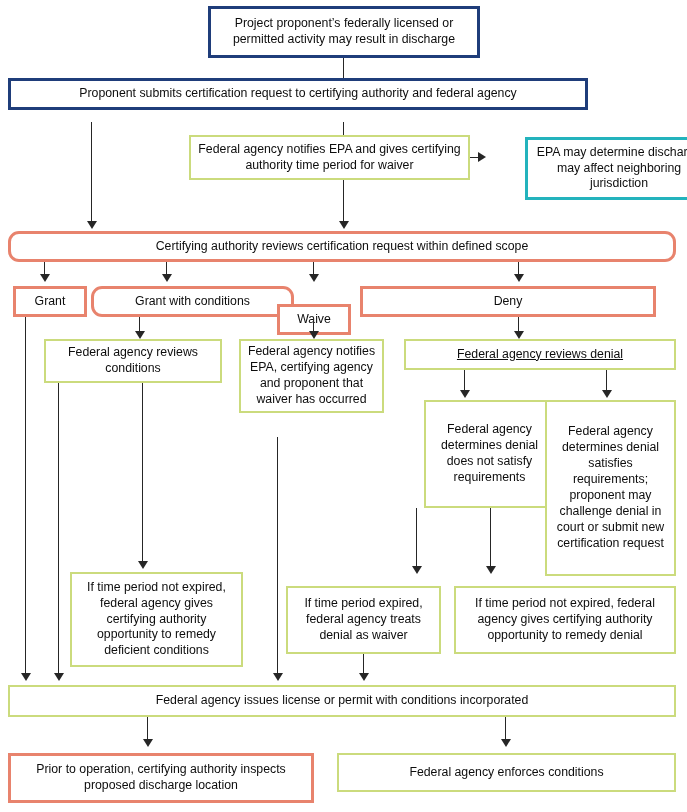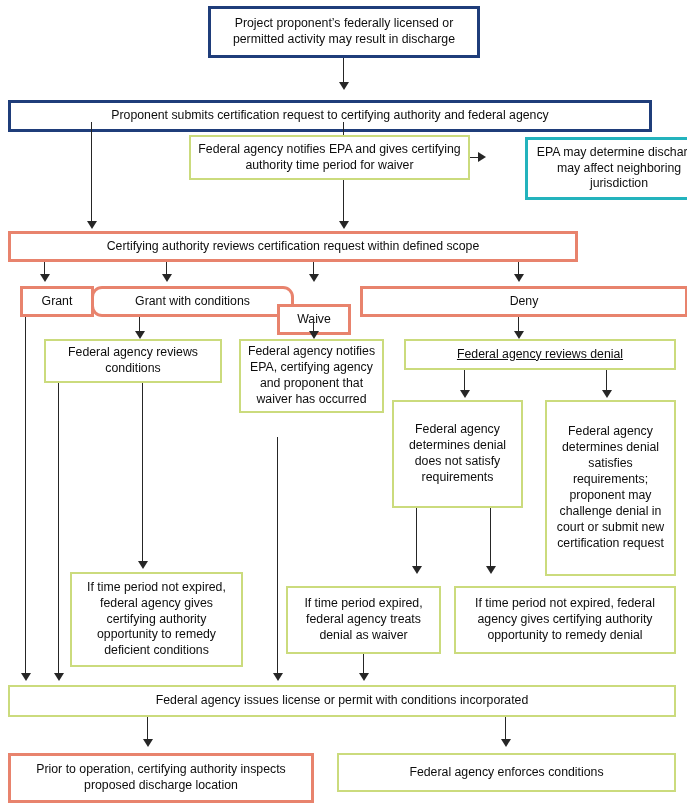--- a/index.html
+++ b/index.html
@@ -72,21 +72,21 @@
 
 <div id="flowchart">
 
   <div class="box navy" style="left:208px; top:6px; width:272px; height:52px;">
     <span>Project proponent’s federally licensed or permitted activity may result in discharge</span>
   </div>
 
   <div class="vline" style="left:343px; top:58px; height:26px;"></div>
   <div class="arrowhead" style="left:339px; top:82px;"></div>
 
-  <div class="box navy" style="left:8px; top:100px; width:644px; height:32px;text-align:center;">
+  <div class="box navy" style="left:8px; top:78px; width:580px; height:32px;text-align:center;">
     <span>Proponent submits certification request to certifying authority and federal agency</span>
   </div>
 
   <div class="vline" style="left:91px; top:122px; height:102px;"></div>
   <div class="arrowhead" style="left:87px; top:221px;"></div>
 
   <div class="vline" style="left:343px; top:122px; height:16px;"></div>
 
   <div class="box green" style="left:189px; top:135px; width:281px; height:45px;">
     <span>Federal agency notifies EPA and gives certifying authority time period for waiver</span>
@@ -95,49 +95,49 @@
   <div class="hline" style="left:470px; top:157px; width:11px;"></div>
   <div class="arrowhead-right" style="left:478px; top:152px;"></div>
 
   <div class="box teal" style="left:489px; top:137px; width:188px; height:63px;margin-left:36px;">
     <span>EPA may determine discharge may affect neighboring jurisdiction</span>
   </div>
 
   <div class="vline" style="left:343px; top:180px; height:44px;"></div>
   <div class="arrowhead" style="left:339px; top:221px;"></div>
 
-  <div class="box red" style="left:8px; top:231px; width:570px; height:31px;">
+  <div class="box red" style="left:8px; top:231px; width:668px; height:31px;border-radius:11px;">
     <span>Certifying authority reviews certification request within defined scope</span>
   </div>
 
   <div class="vline" style="left:44px; top:262px; height:16px;"></div>
   <div class="arrowhead" style="left:40px; top:274px;"></div>
 
   <div class="vline" style="left:166px; top:262px; height:16px;"></div>
   <div class="arrowhead" style="left:162px; top:274px;"></div>
 
   <div class="vline" style="left:313px; top:262px; height:16px;"></div>
   <div class="arrowhead" style="left:309px; top:274px;"></div>
 
   <div class="vline" style="left:518px; top:262px; height:16px;"></div>
   <div class="arrowhead" style="left:514px; top:274px;"></div>
 
-  <div class="box red" style="left:20px; top:286px; width:74px; height:31px;">
+  <div class="box red" style="left:13px; top:286px; width:74px; height:31px;">
     <span>Grant</span>
   </div>
 
   <div class="box red" style="left:91px; top:286px; width:203px; height:31px;border-radius:11px;">
     <span>Grant with conditions</span>
   </div>
 
   <div class="box red" style="left:277px; top:304px; width:74px; height:31px;">
     <span>Waive</span>
   </div>
 
-  <div class="box red" style="left:360px; top:286px; width:328px; height:31px;">
+  <div class="box red" style="left:360px; top:286px; width:296px; height:31px;">
     <span>Deny</span>
   </div>
 
   <div class="vline" style="left:25px; top:317px; height:360px;"></div>
   <div class="arrowhead" style="left:21px; top:673px;"></div>
 
   <div class="vline" style="left:139px; top:317px; height:18px;"></div>
   <div class="arrowhead" style="left:135px; top:331px;"></div>
 
   <div class="vline" style="left:313px; top:317px; height:18px;"></div>
@@ -166,21 +166,21 @@
 
   <div class="vline" style="left:277px; top:437px; height:240px;"></div>
   <div class="arrowhead" style="left:273px; top:673px;"></div>
 
   <div class="vline" style="left:464px; top:370px; height:24px;"></div>
   <div class="arrowhead" style="left:460px; top:390px;"></div>
 
   <div class="vline" style="left:606px; top:370px; height:24px;"></div>
   <div class="arrowhead" style="left:602px; top:390px;"></div>
 
-  <div class="box green" style="left:392px; top:400px; width:131px; height:108px;">
+  <div class="box green" style="left:424px; top:400px; width:131px; height:108px;">
     <span>Federal agency determines denial does not satisfy requirements</span>
   </div>
 
   <div class="box green" style="left:545px; top:400px; width:131px; height:176px;">
     <span>Federal agency determines denial satisfies requirements; proponent may challenge denial in court or submit new certification request</span>
   </div>
 
   <div class="vline" style="left:416px; top:508px; height:62px;"></div>
   <div class="arrowhead" style="left:412px; top:566px;"></div>
 

